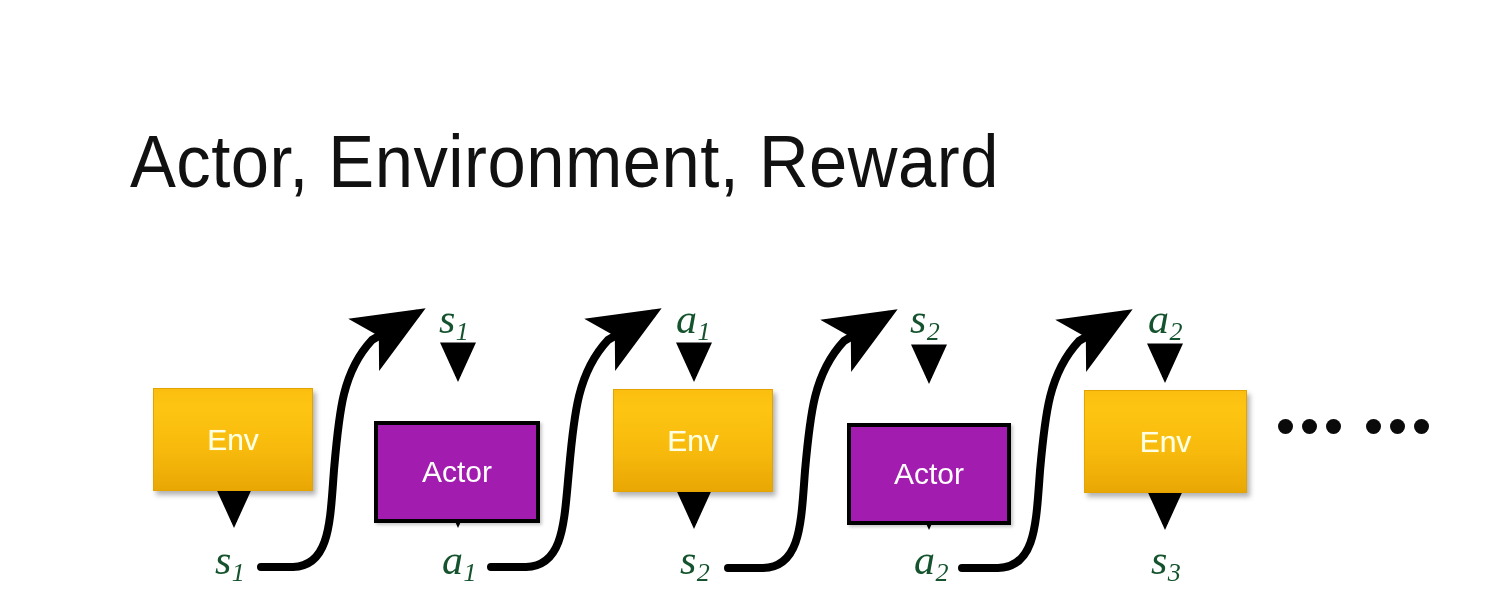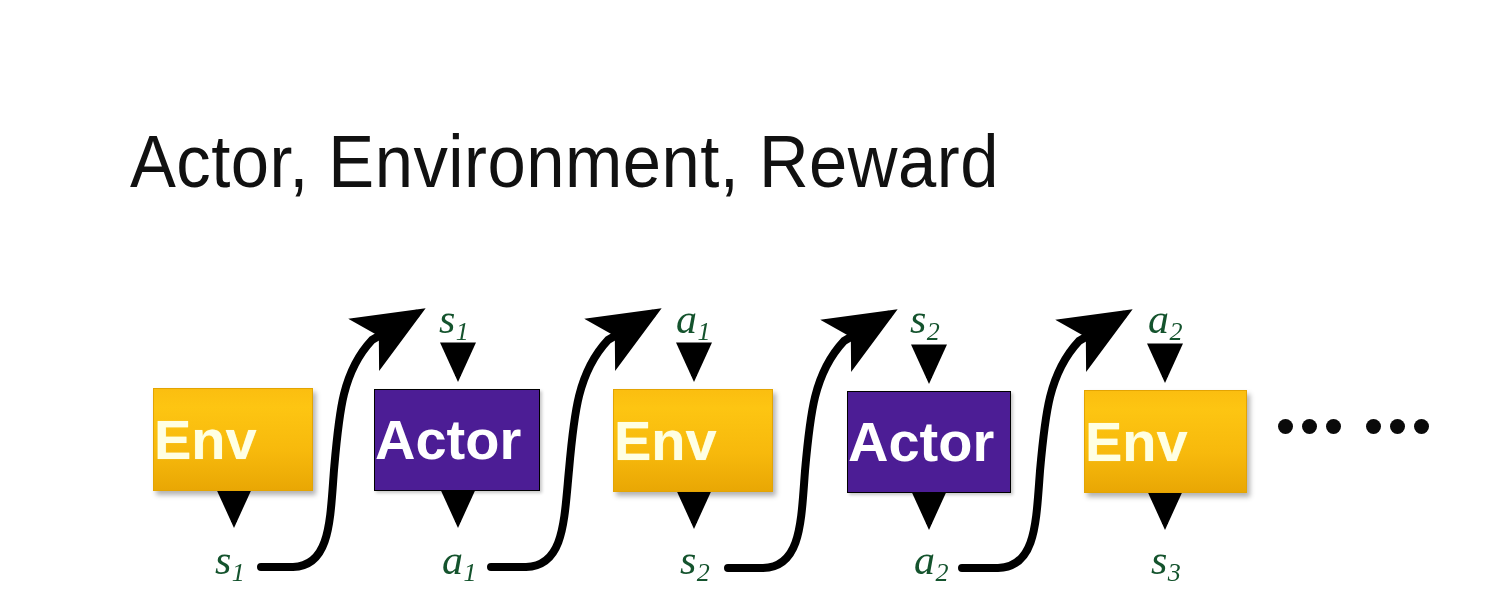--- a/index.html
+++ b/index.html
@@ -25,39 +25,40 @@
     transform:scaleX(0.93);
     transform-origin:left center;
   }
 
   #diagram{position:absolute;left:0;top:0;width:1500px;height:608px;}
   #edges{position:absolute;left:0;top:0;width:1500px;height:608px;}
 
   .node{
     position:absolute;
     box-sizing:border-box;
-    display:flex;align-items:center;justify-content:flex-start;
+    display:flex;align-items:center;justify-content:center;
     color:#ffffe0;
     font-family:"Liberation Sans",sans-serif;
-    font-weight:700;
-    font-size:56px;
+    font-weight:400;
+    font-size:30px;
     line-height:1;
   }
   .node.env{
     background:linear-gradient(180deg,#FBBE10 0%,#FDC512 18%,#F7B90C 62%,#E9A704 100%);
     border:1px solid #E3A403;
     box-shadow:3px 4px 5px rgba(0,0,0,0.30);
     color:#FFFFE3;
     text-shadow:0 0 1px rgba(255,255,200,0.6);
   }
   .node.actor{
-    background:#4c1d95;
-    border:1px solid #000000;
+    background:#a21caf;
+    border:4px solid #000000;
     box-shadow:2px 2px 3px rgba(0,0,0,0.22);
     color:#FFFFFF;
+    margin-top:32px;
   }
 
   .sym{
     position:absolute;
     font-family:"Liberation Serif",serif;
     font-style:italic;
     font-size:42px;
     color:#14532d;
     white-space:nowrap;
     line-height:1;

